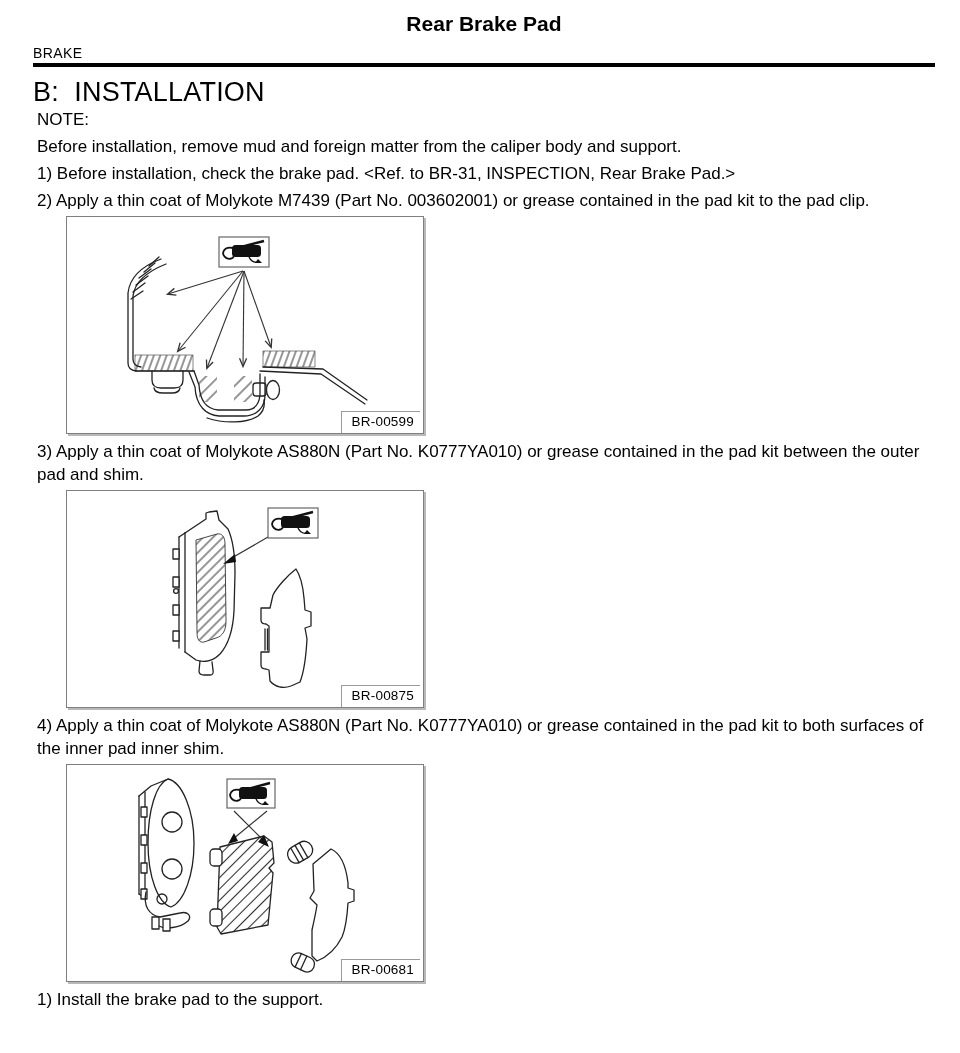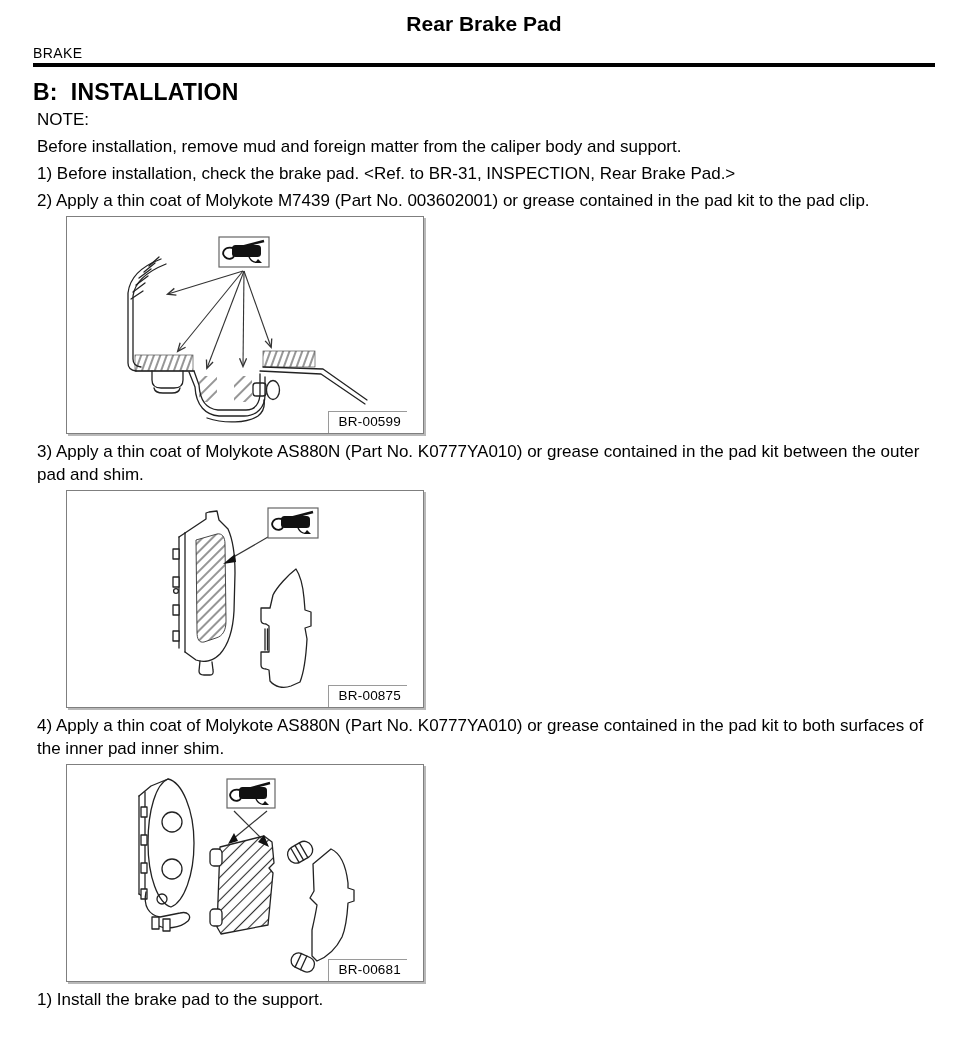--- a/index.html
+++ b/index.html
@@ -9,34 +9,34 @@
     box-sizing:border-box;
     padding:12px 25px 8px 33px;
     background:#fff;color:#000;
     font-family:"Liberation Sans",sans-serif;
     font-size:17px;line-height:23px;
     overflow:hidden;
   }
   .title{font-size:21px;line-height:24px;font-weight:700;text-align:center;}
   .crumb{font-size:14px;line-height:15px;margin-top:10px;letter-spacing:.4px;}
   .rule{height:4px;background:#000;margin-top:2px;}
-  .heading{font-size:23px;line-height:24px;font-weight:700;margin:13px 0 0;white-space:pre;letter-spacing:.2px;}
+  .heading{font-size:27px;line-height:24px;font-weight:400;margin:13px 0 0;white-space:pre;letter-spacing:.2px;}
   p.body{margin:4px;}
   .note-label{margin-top:12px;}
   .figure{
     position:relative;
     width:356px;height:216px;
     border:1px solid #7f7f7f;
     box-shadow:2px 2px 0 #b9b9b9;
     margin:4px 0 6px 33px;
     background:#fff;
   }
   .figure svg{display:block;width:356px;height:216px;}
   .fig-label{
-    position:absolute;right:16px;bottom:0;
+    position:absolute;right:3px;bottom:0;
     background:#fff;
     border-left:1px solid #9a9a9a;border-top:1px solid #9a9a9a;
     font-size:13.5px;line-height:14px;
     padding:3px 6px 4px 10px;letter-spacing:.2px;
   }
 </style>
 </head>
 <body>
 
 <div class="page">

